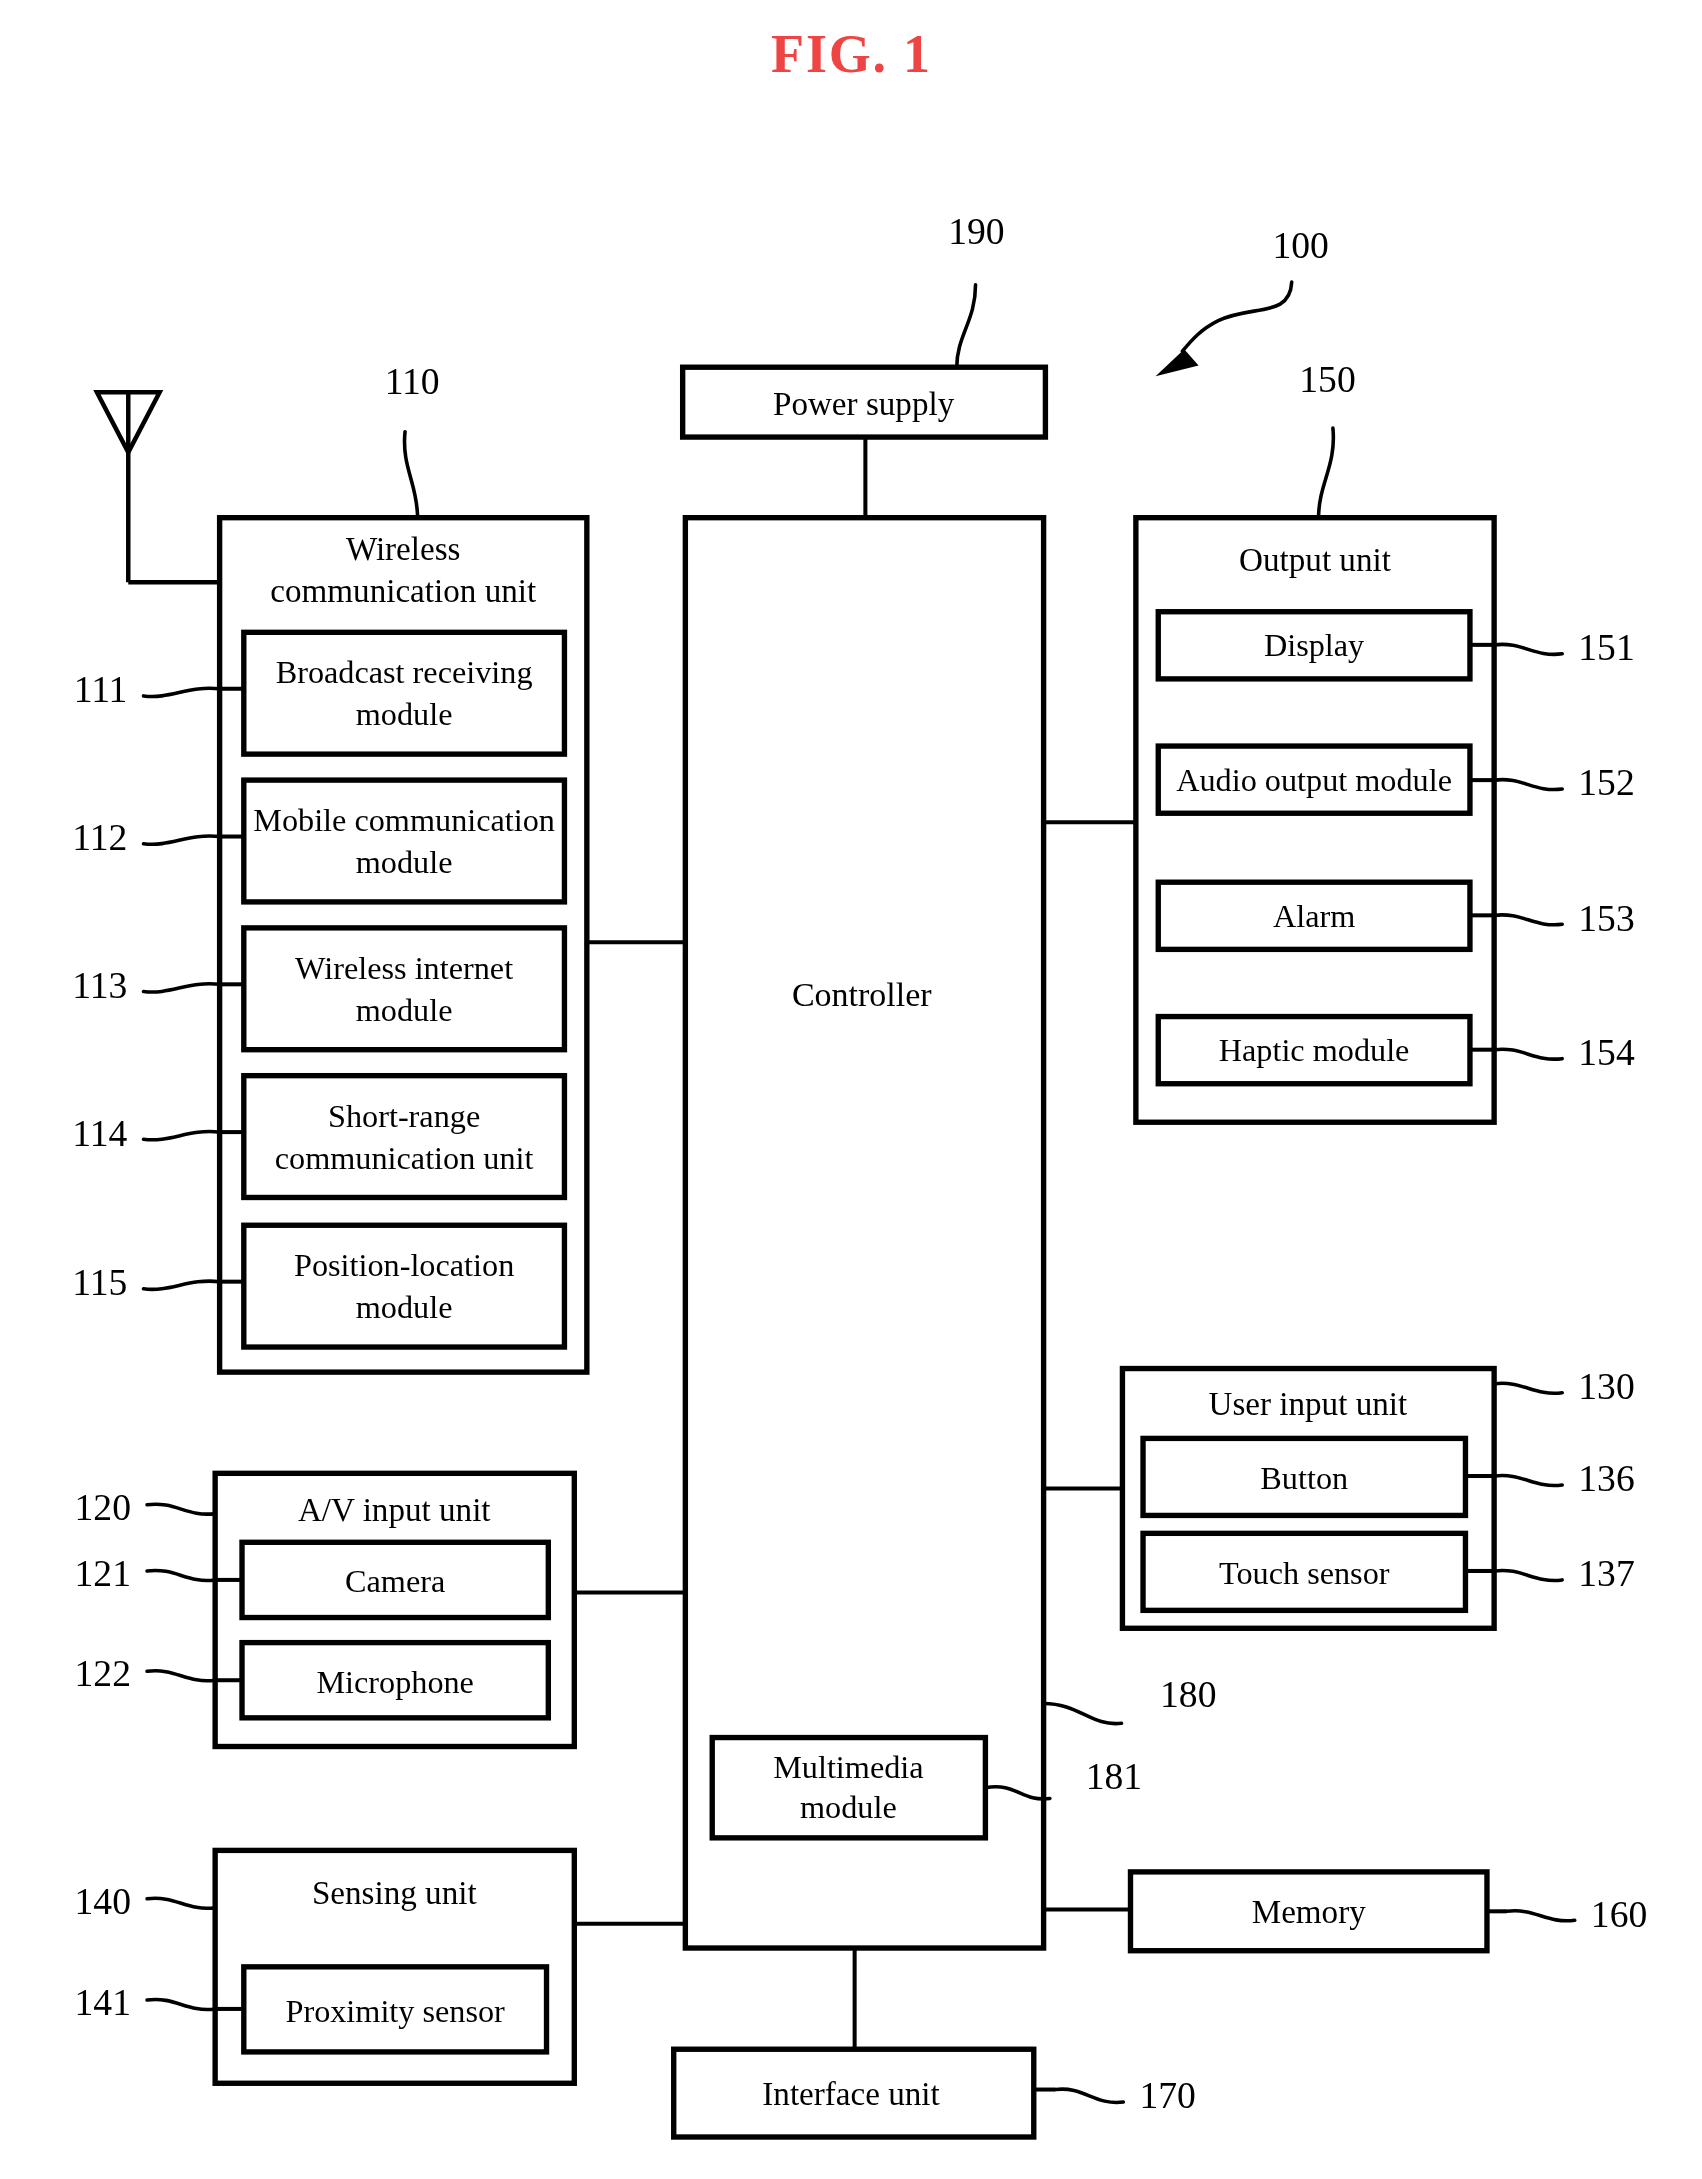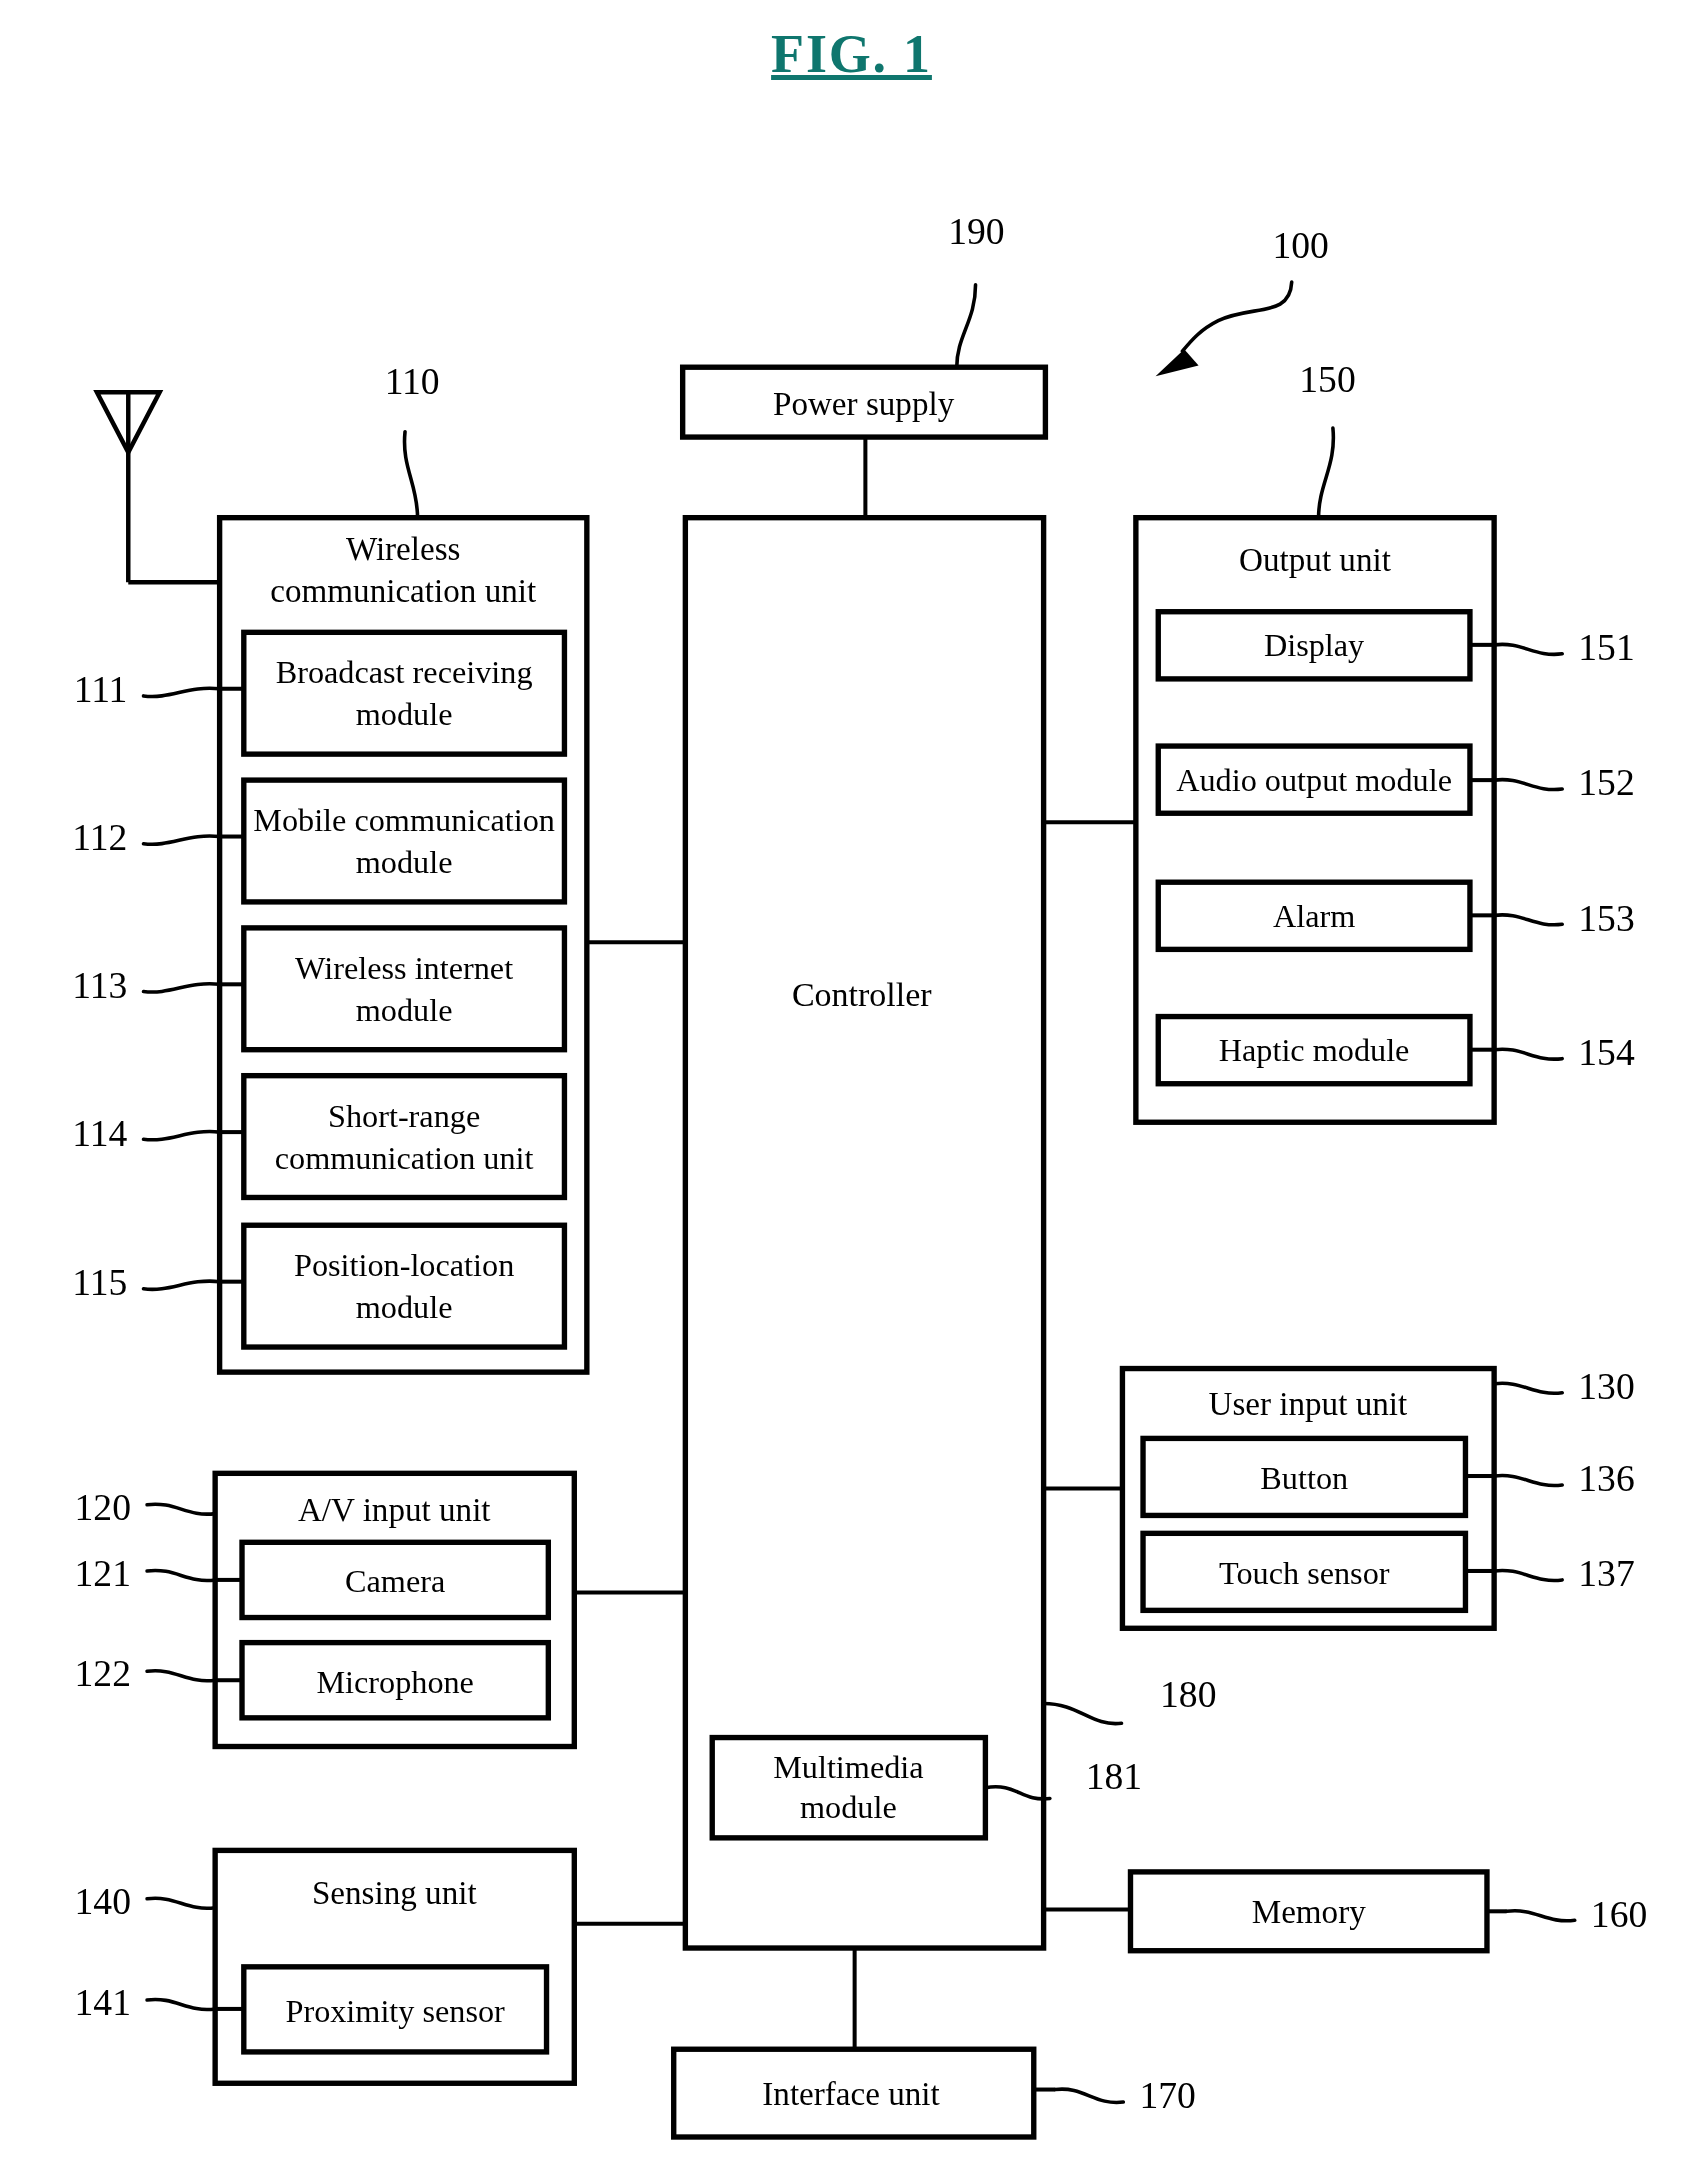--- a/index.html
+++ b/index.html
@@ -18,22 +18,21 @@
   #fig-title {
     position: absolute;
     top: 23px;
     left: 0;
     width: 1703px;
     text-align: center;
     font-family: "Liberation Serif", "DejaVu Serif", serif;
     font-size: 54px;
     font-weight: bold;
     letter-spacing: 1.8px;
-    color: #0f766e;
-    text-decoration: underline;
+    color: #ef4444;
   }
   svg#diagram {
     position: absolute;
     top: 0;
     left: 0;
     width: 1703px;
     height: 2180px;
   }
   svg#diagram text {
     font-family: "Liberation Serif", "DejaVu Serif", serif;

